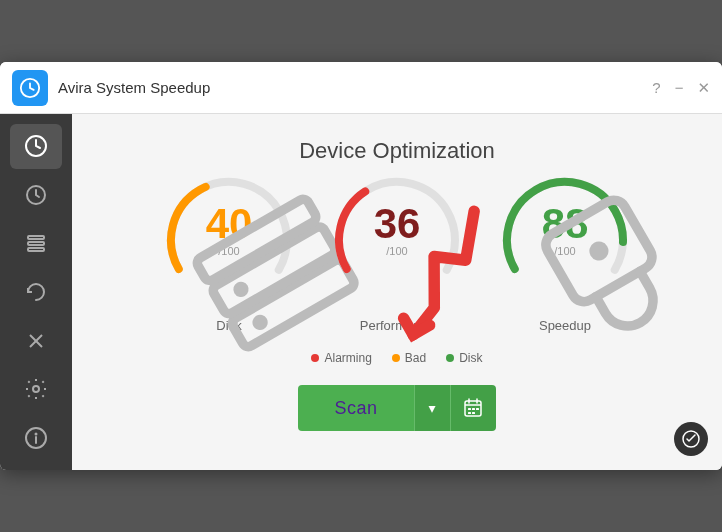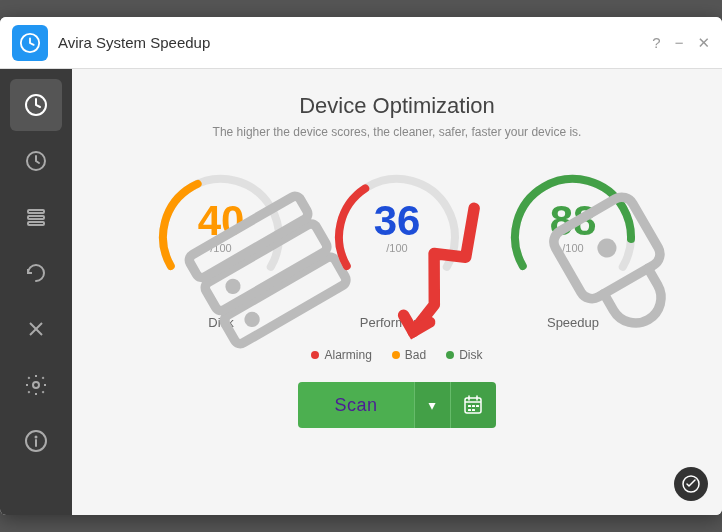--- a/index.html
+++ b/index.html
@@ -7,21 +7,21 @@
       width: 722px;
       height: 532px;
       background: #555;
       display: flex;
       align-items: center;
       justify-content: center;
       font-family: 'Segoe UI', Arial, sans-serif;
     }
     .window {
       width: 722px;
-      height: 498px;
+      height: 408px;
       background: #f0f0f0;
       border-radius: 6px;
       overflow: hidden;
       display: flex;
       flex-direction: column;
       box-shadow: 0 4px 20px rgba(0,0,0,0.4);
     }
     
     .titlebar {
       display: flex;
@@ -116,21 +116,21 @@
     .page-subtitle {
       font-size: 12px;
       color: #888;
       margin-bottom: 28px;
       text-align: center;
     }
 
     
     .gauges-row {
       display: flex;
-      gap: 36px;
+      gap: 28px;
       align-items: center;
       margin-bottom: 18px;
     }
     .gauge-item {
       display: flex;
       flex-direction: column;
       align-items: center;
       gap: 8px;
     }
     .gauge-circle {
@@ -325,21 +325,20 @@
         <svg viewBox="0 0 24 24" fill="none" stroke="currentColor" stroke-width="2">
           <circle cx="12" cy="12" r="10"></circle>
           <line x1="12" y1="8" x2="12" y2="8" stroke-width="3" stroke-linecap="round"></line>
           <line x1="12" y1="11" x2="12" y2="17" stroke-linecap="round"></line>
         </svg>
       </div>
     </div>
 
     <div class="content">
       <h1 class="page-title">Device Optimization</h1>
-      <p class="page-subtitle">The higher the device scores, the cleaner, safer, faster your device is.</p>
 
       <div class="gauges-row">
 
         <div class="gauge-item">
           <div class="gauge-circle">
             <svg viewBox="0 0 140 140">
 
               <circle cx="70" cy="70" r="58" fill="none" stroke="#e0e0e0" stroke-width="8" stroke-dasharray="243.47 358.14" stroke-linecap="round"></circle>
 
               <circle cx="70" cy="70" r="58" fill="none" stroke="#ff9800" stroke-width="8" stroke-dasharray="97.39 503.22" stroke-linecap="round"></circle>
@@ -361,21 +360,21 @@
           <span class="gauge-label">Disk</span>
         </div>
 
         <div class="gauge-item">
           <div class="gauge-circle">
             <svg viewBox="0 0 140 140">
               <circle cx="70" cy="70" r="58" fill="none" stroke="#e0e0e0" stroke-width="8" stroke-dasharray="243.47 358.14" stroke-linecap="round"></circle>
               <circle cx="70" cy="70" r="58" fill="none" stroke="#e53935" stroke-width="8" stroke-dasharray="87.65 512.96" stroke-linecap="round"></circle>
             </svg>
             <div class="gauge-center">
-              <span class="gauge-number" style="color:#1d4ed8;">36</span>
+              <span class="gauge-number" style="color:#7f1d1d;">36</span>
               <span class="gauge-denom">/100</span>
               <div class="gauge-icon">
                 <svg width="22" height="20" viewBox="0 0 22 20" fill="none">
                   <polyline points="2,16 7,10 11,13 15,6 20,4" stroke="#e53935" stroke-width="1.8" fill="none" stroke-linecap="round" stroke-linejoin="round"></polyline>
                   <polyline points="17,4 20,4 20,7" stroke="#e53935" stroke-width="1.8" stroke-linecap="round"></polyline>
                 </svg>
               </div>
             </div>
           </div>
           <span class="gauge-label">Performance</span>

